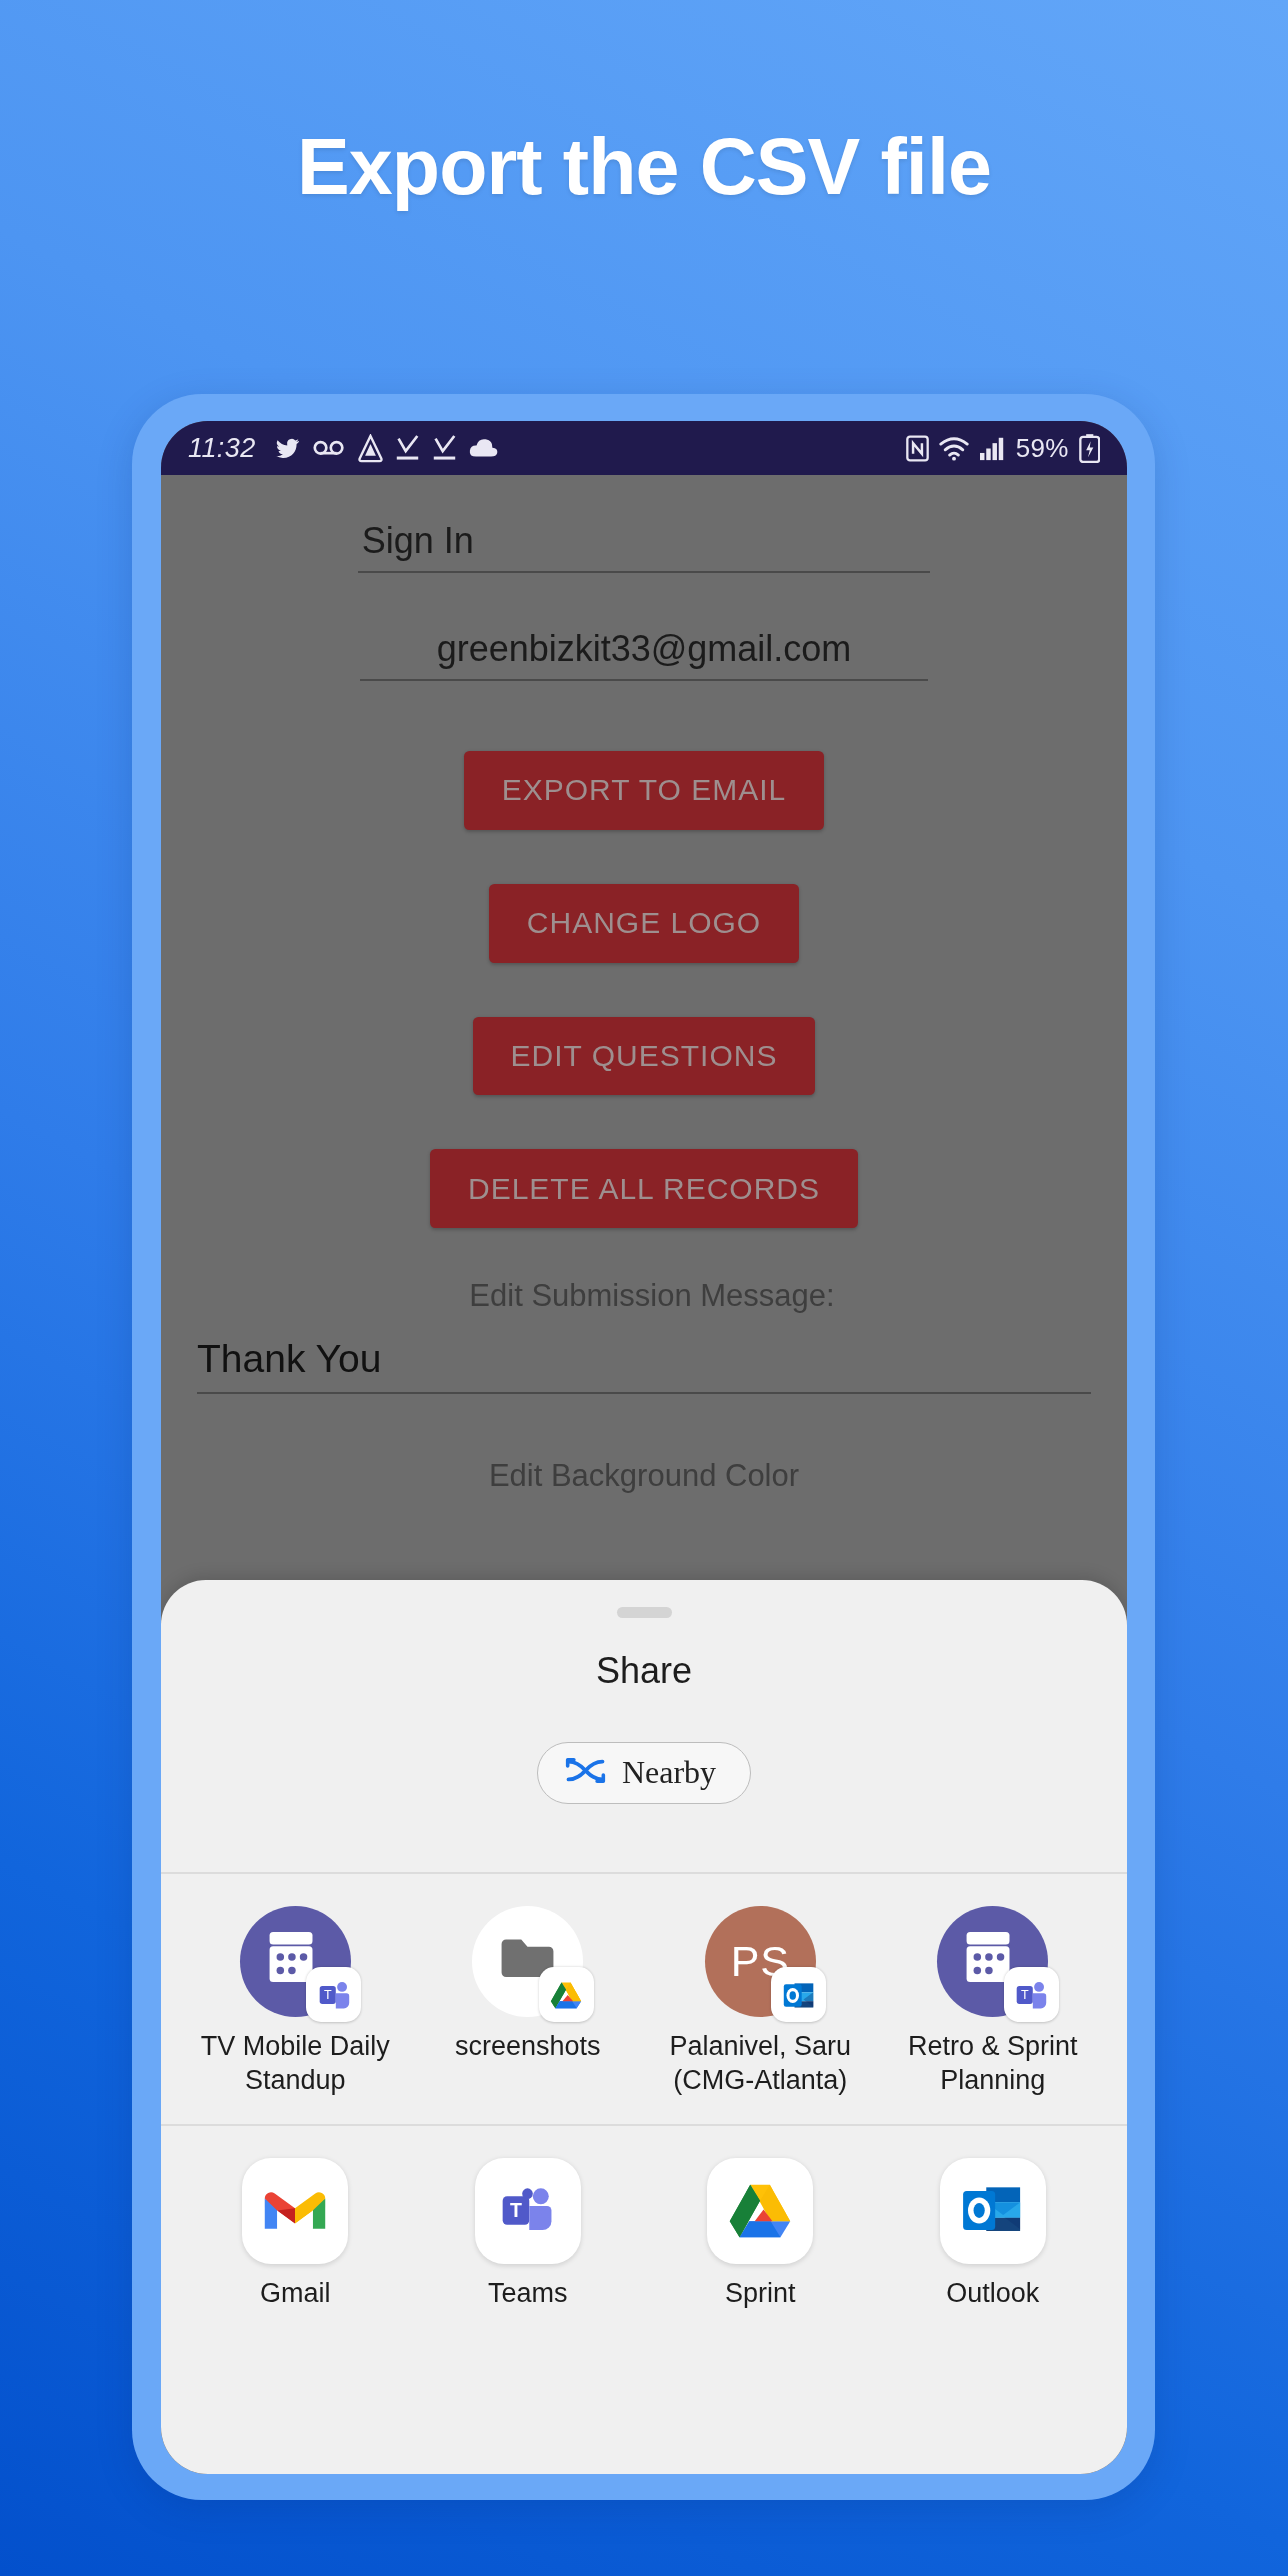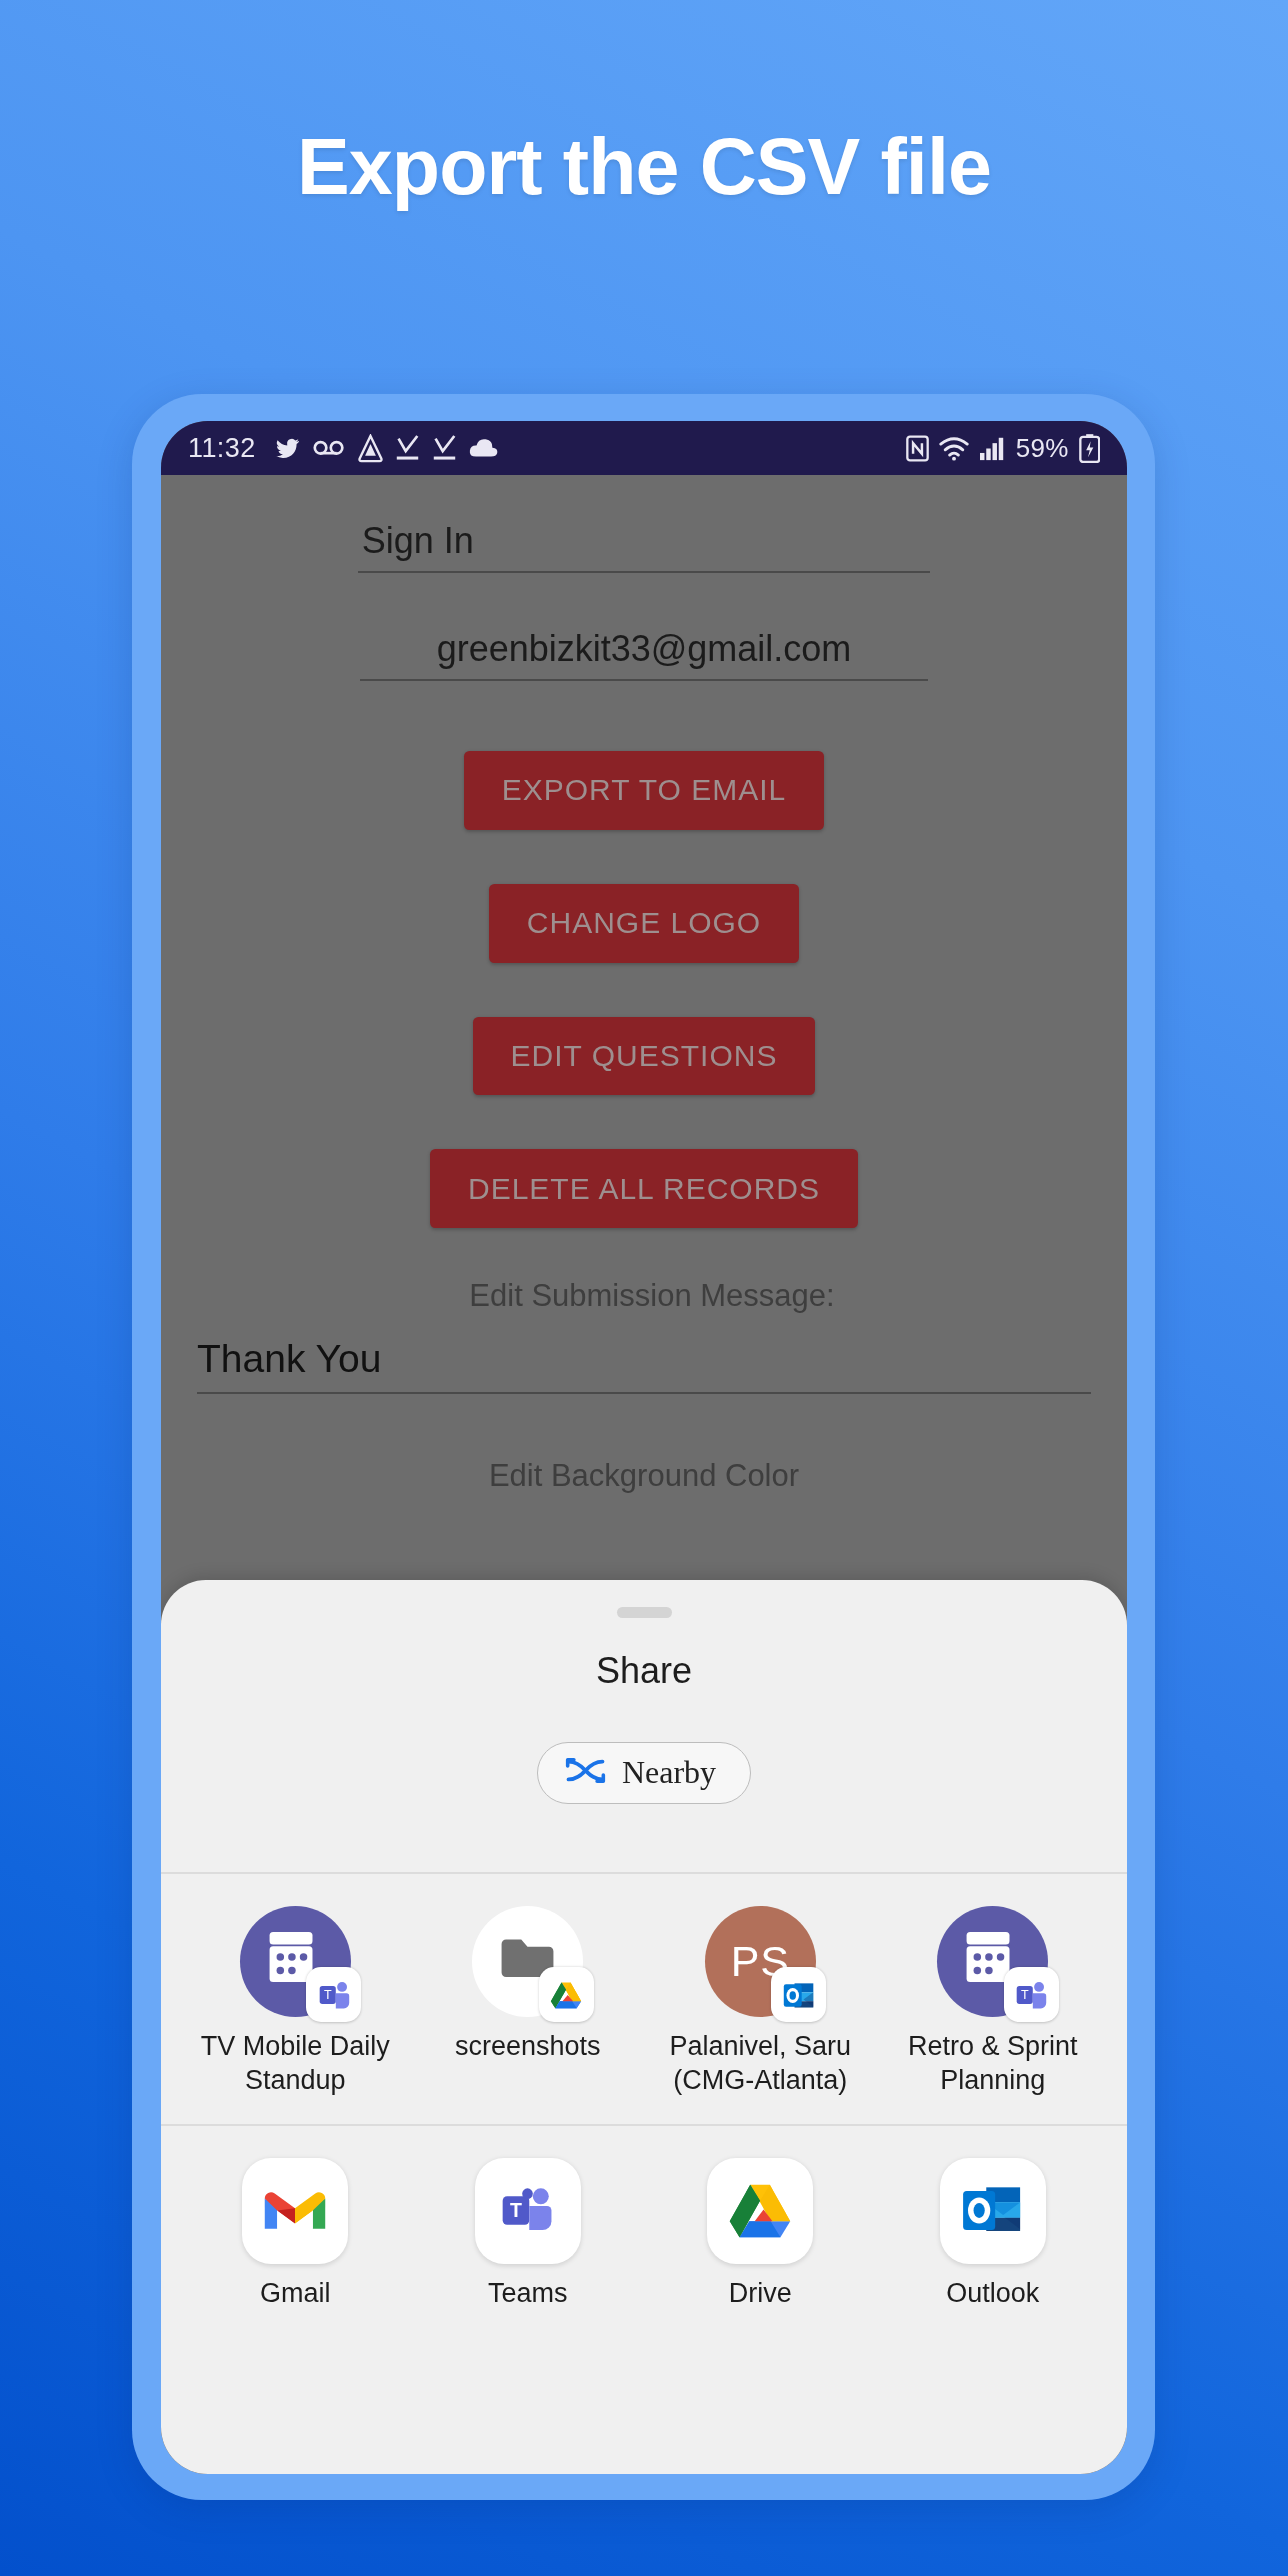--- a/index.html
+++ b/index.html
@@ -33,21 +33,21 @@
     overflow:hidden;
     background:#6d6d6d;
   }
 
   
   .statusbar{
     position:relative;height:54px;background:#201a4d;
     display:flex;align-items:center;
     padding:0 27px;color:#e9e7f3;font-size:26px;
   }
-  .sb-left{display:flex;align-items:center;gap:11.6px;flex:1;}
+  .sb-left{display:flex;align-items:center;gap:11.6px;flex:1;font-style:italic;}
   .sb-right{display:flex;align-items:center;gap:9.8px;}
   .sb-clock{font-size:27px;font-weight:500;letter-spacing:0.4px;margin-right:5.4px;}
   .sb-ico{display:inline-flex;align-items:center;justify-content:center;}
   .batt-pct{font-size:26px;font-weight:500;letter-spacing:0.3px;}
 
   
   .appbody{position:relative;height:1999px;background:#6d6d6d;}
   .field{
     margin:0 auto;width:568px;
     border-bottom:2.7px solid #4a4a4a;
@@ -388,21 +388,21 @@
             <svg width="64" height="57" viewBox="0 0 72 64">
               <path d="M25 3 L47 3 L70 44 L48 44 Z" fill="#ffc107"></path>
               <path d="M25 3 L2 44 L13 62 L36 21 Z" fill="#1e8e3e"></path>
               <path d="M13 62 L59 62 L70 44 L24 44 Z" fill="#4285f4"></path>
               <path d="M36 21 L47 3 L70 44 L48 44 Z" fill="#fbbc04"></path>
               <path d="M24 44 L48 44 L59 62 L13 62 Z" fill="#1a73e8"></path>
               <path d="M2 44 L25 3 L36 21 L13 62 Z" fill="#188038"></path>
               <path d="M40 31 L50 44 L30 44 Z" fill="#ea4335"></path>
             </svg>
           </div>
-          <div class="applabel">Drive</div>
+          <div class="applabel">Sprint</div>
         </div>
 
         <div class="appcell">
           <div class="appicon">
             <svg width="63" height="57" viewBox="0 0 70 64">
               <rect x="28" y="6" width="38" height="17" fill="#0364b8"></rect>
               <rect x="28" y="23" width="38" height="17" fill="#28a8ea"></rect>
               <rect x="28" y="40" width="38" height="15" fill="#14447d"></rect>
               <path d="M66 23 L46 38 L66 53 Z" fill="#0a2767" opacity=".3"></path>
               <rect x="28" y="23" width="38" height="17" fill="#28a8ea"></rect>

